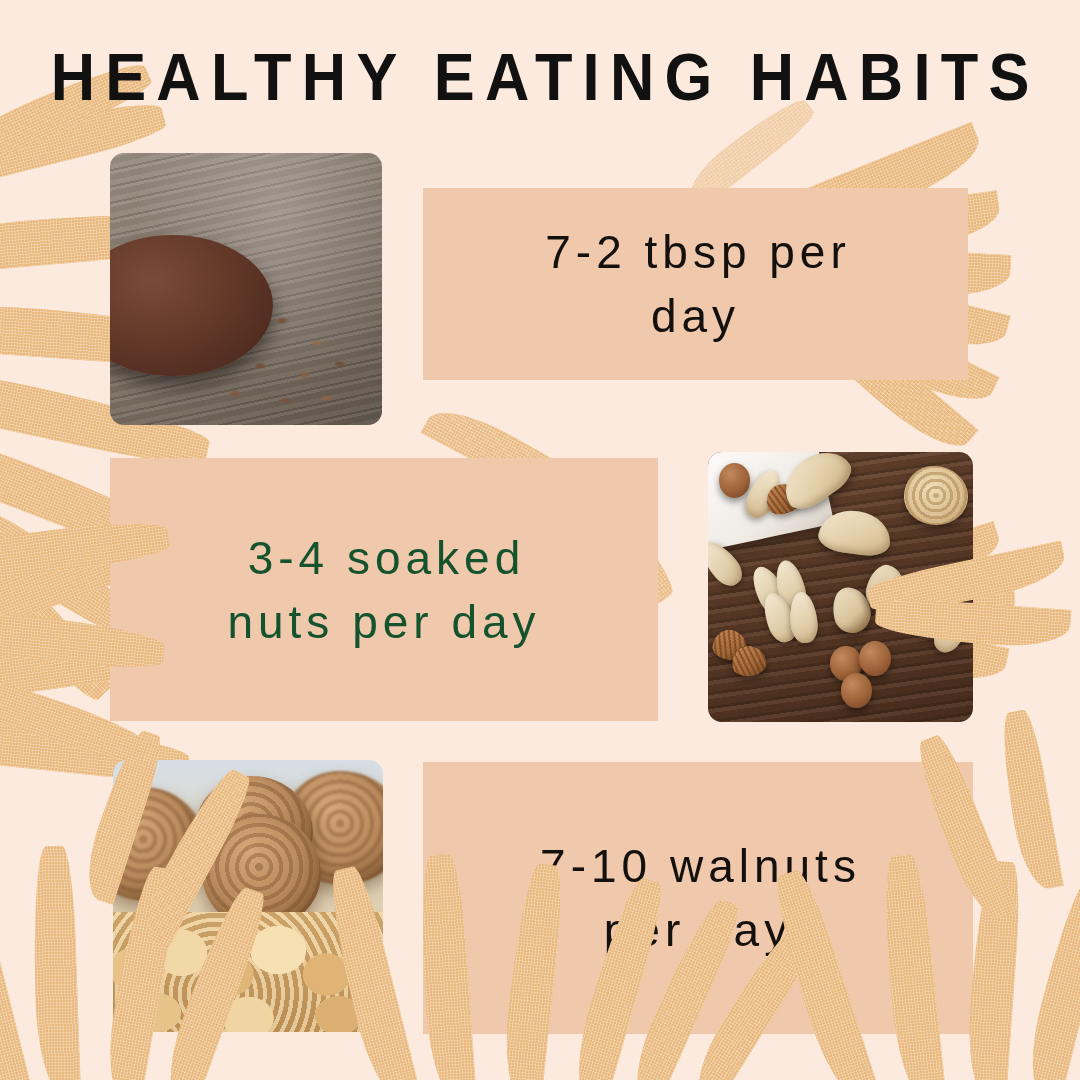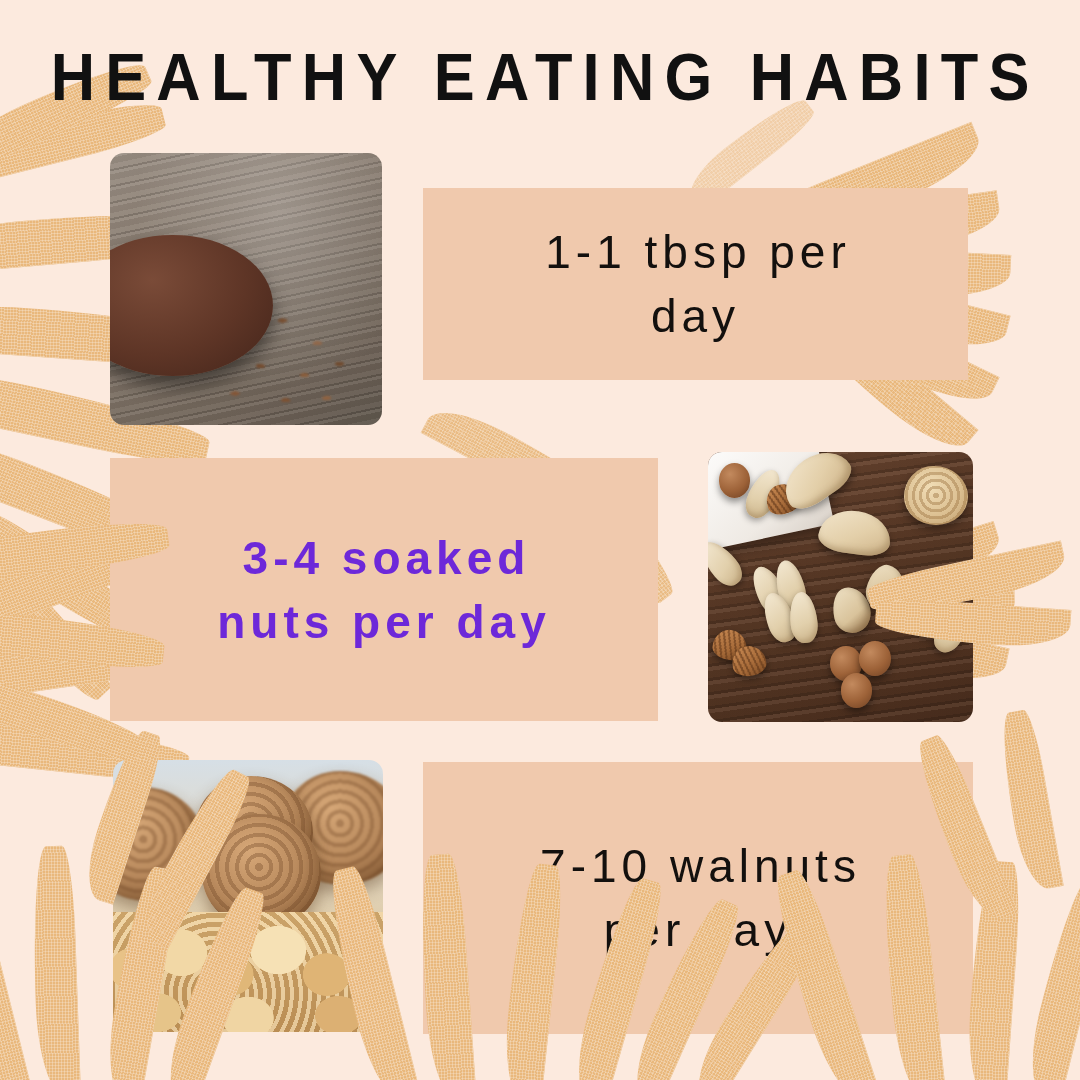--- a/index.html
+++ b/index.html
@@ -285,26 +285,26 @@
     <div class="scene">
       <div class="wood-table"></div>
       <div class="seed-spill blur-soft"></div>
       <div class="bowl">
         <div class="bowl-seeds"></div>
       </div>
     </div>
   </div>
 
   <div class="plate" id="plate-1" style="background: rgb(240, 201, 173);">
-    <div class="plate-text" style="color: rgb(19, 16, 14);">1-1 tbsp per
+    <div class="plate-text" style="color: rgb(19, 16, 14);">7-2 tbsp per
 day</div>
   </div>
 
   <div class="plate" id="plate-2" style="background: rgb(240, 201, 173);">
-    <div class="plate-text" style="color: #6d28d9; font-weight: bold;">3-4 soaked
+    <div class="plate-text" style="color: #14532d;">3-4 soaked
 nuts per day</div>
   </div>
 
   <div class="photo" id="photo-2">
     <div class="scene">
       <div class="wood-board"></div>
       <div class="white-plate"></div>
       <div class="nut hazel" style="left:4%;  top:4%;"></div>
       <div class="nut almond" style="left:16%; top:6%; transform:rotate(26deg);"></div>
       <div class="nut pecan" style="left:22%; top:12%; transform:rotate(-18deg);"></div>

